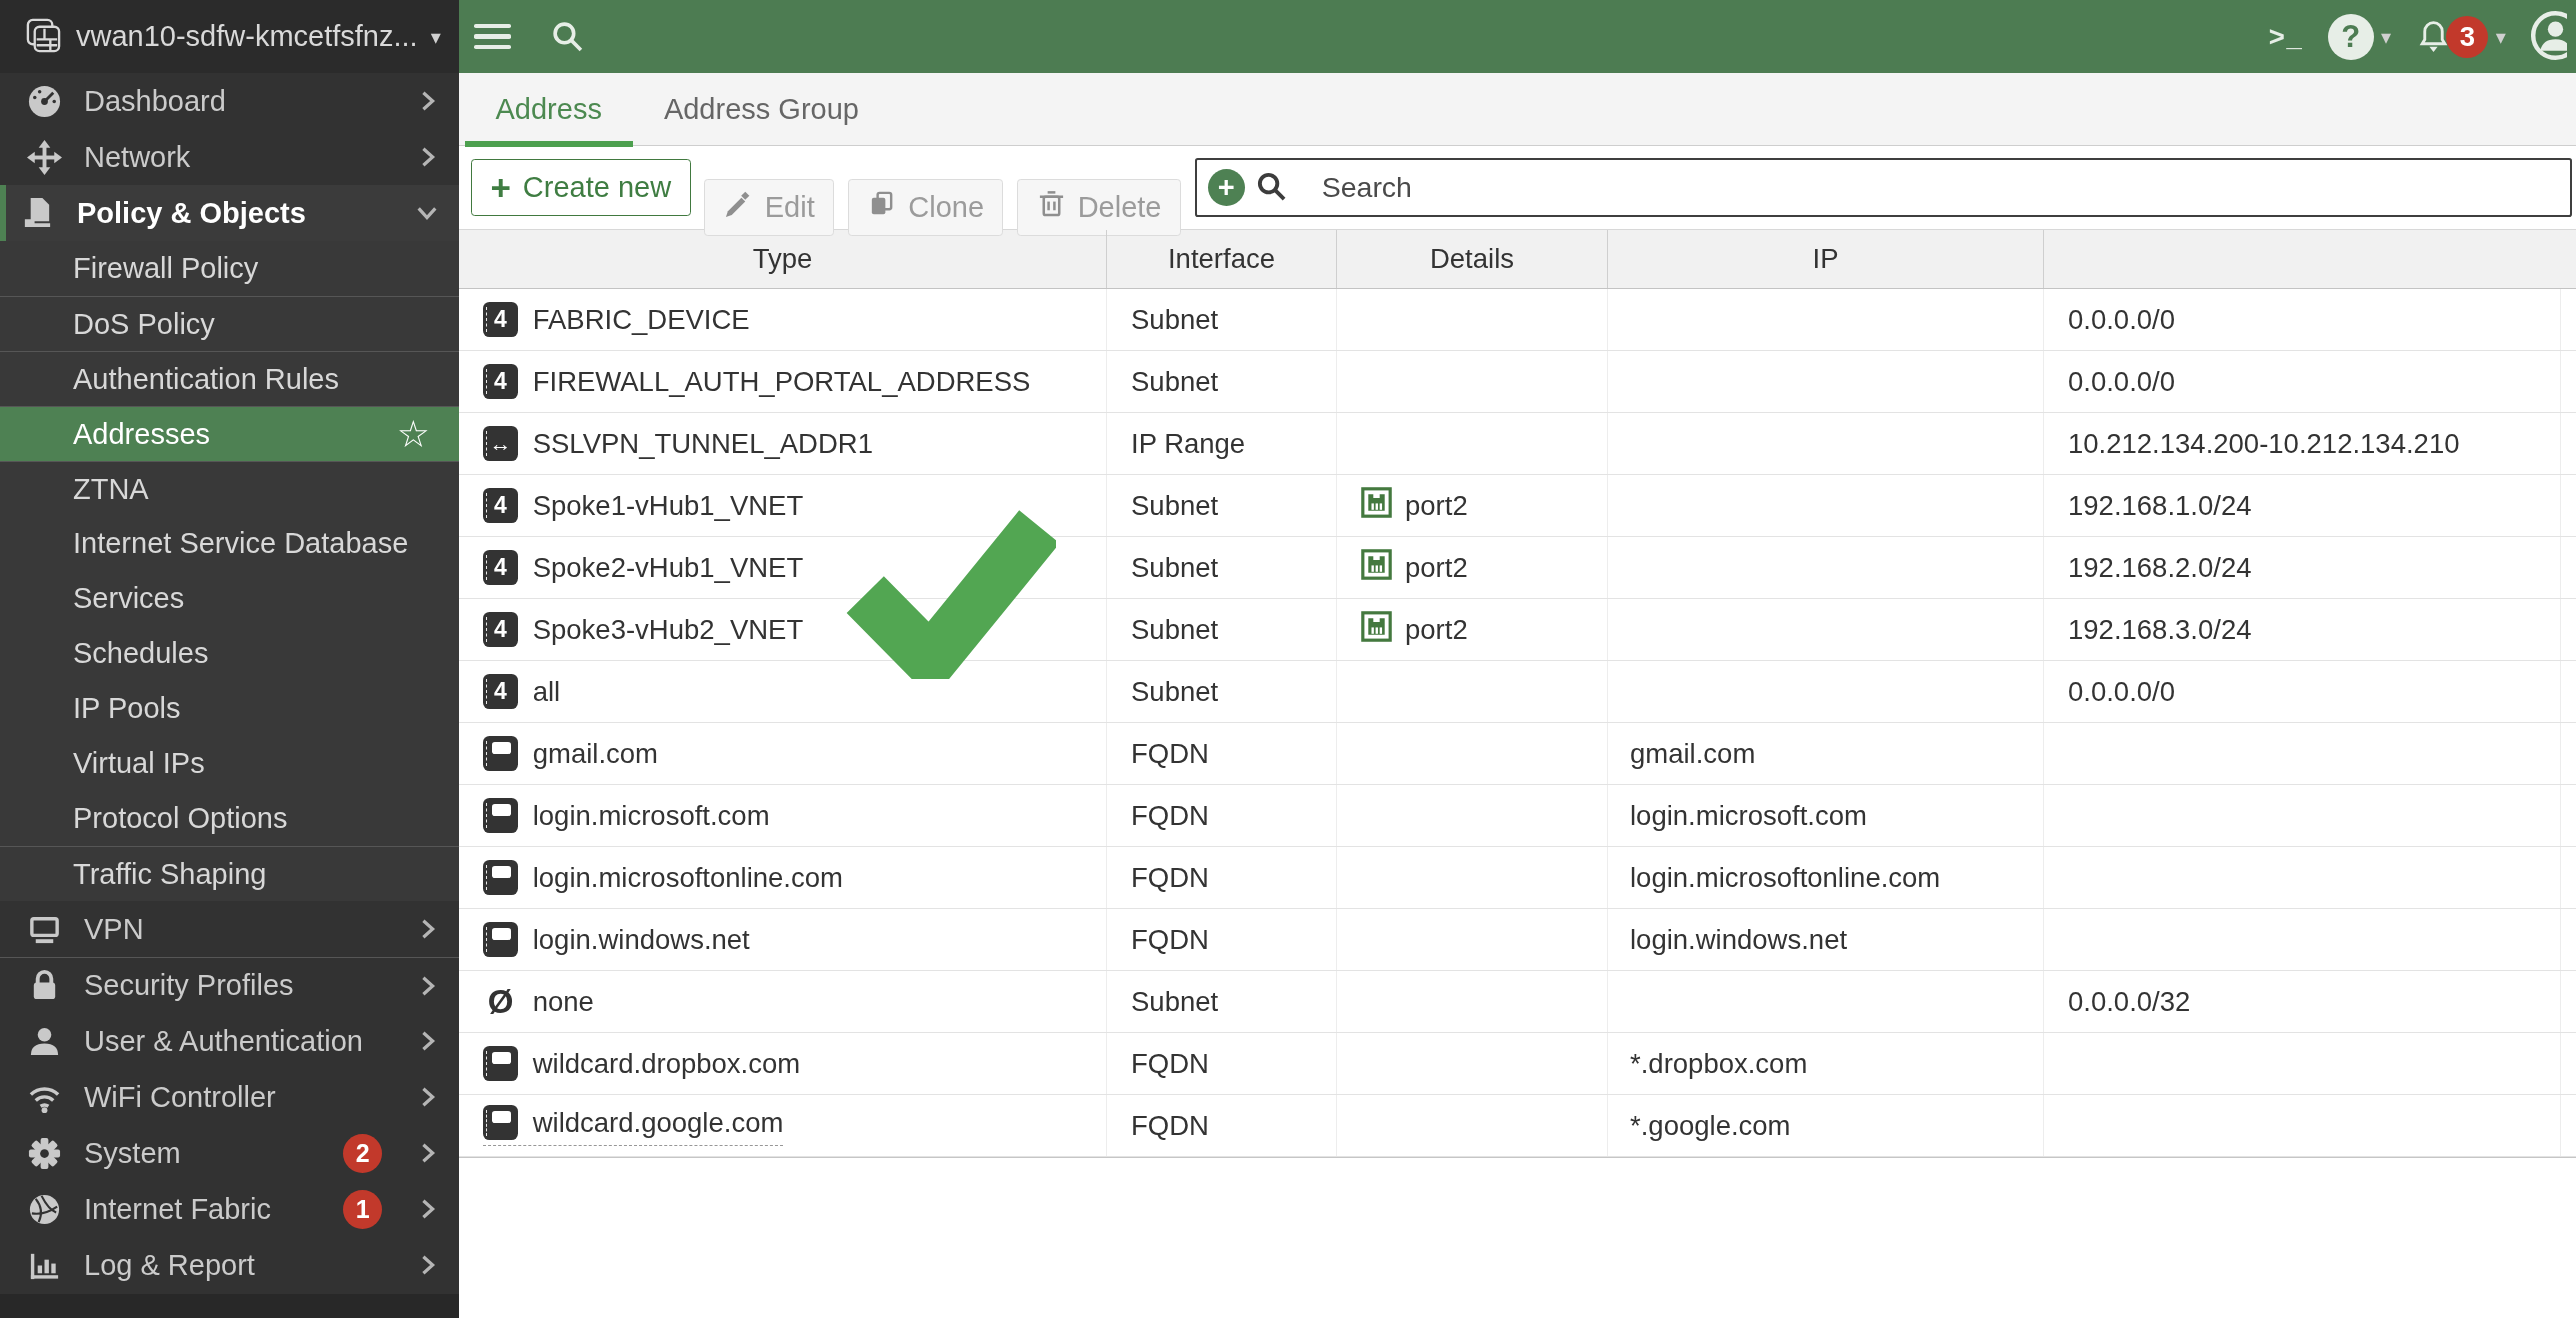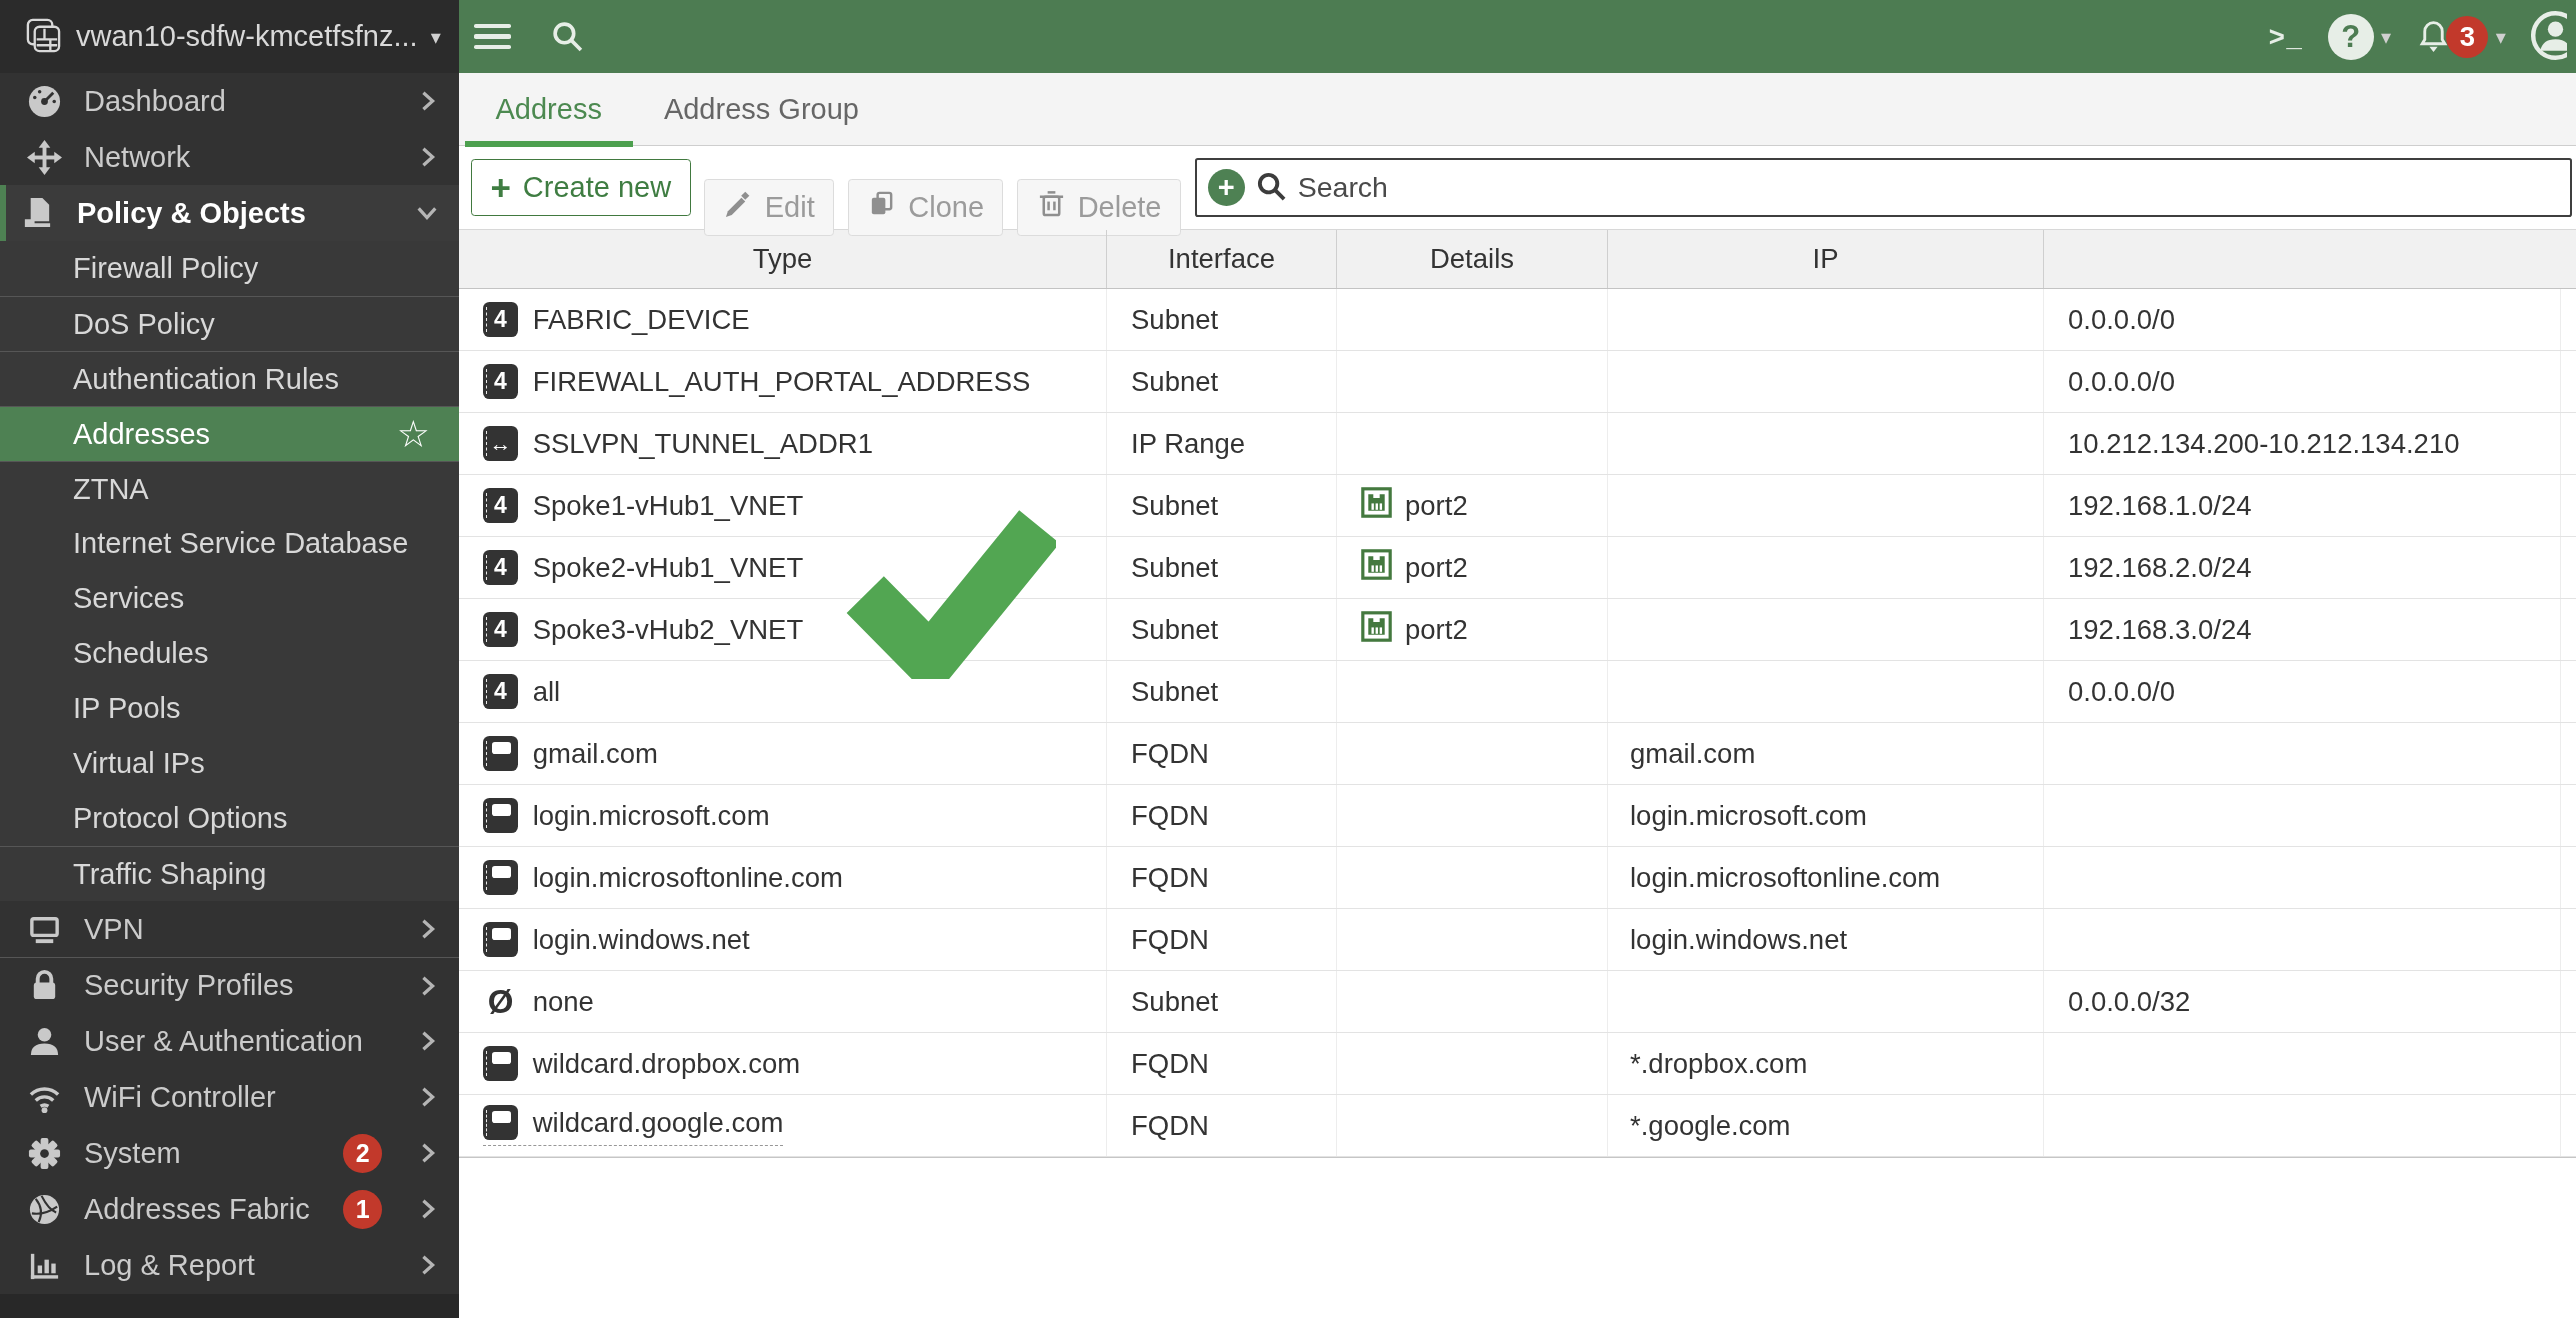--- a/index.html
+++ b/index.html
@@ -57,21 +57,21 @@
   .toolbar { height:83px; display:flex; align-items:center; padding-left:12px; gap:13.8px; background:#fff; }
   .btn { height:57px; display:flex; align-items:center; gap:12px; padding:0 18.4px; font-size:29px;
          border-radius:3.7px; cursor:pointer; white-space:nowrap; }
   .btn-create { border:1.8px solid #41793f; color:#3f7d42; background:#fff; }
   .btn-create .plus-glyph { font-size:35px; font-weight:bold; line-height:1; }
   .btn-gray { background:#f6f6f6; border:0.9px solid #dcdcdc; color:#9b9b9b;margin-top:39px; }
   .searchbox { flex:1; height:59px; margin-right:3.7px; border:2.8px solid #3f3f3f; border-radius:2.8px;
                background:#fff; display:flex; align-items:center; gap:11px; padding:0 11px; cursor:text; }
   .plus-circle { width:37px; height:37px; flex:none; border-radius:50%; background:#4e8153; color:#fff;
                  font-size:29px; font-weight:bold; display:flex; align-items:center; justify-content:center; }
-  .search-placeholder { font-size:28.5px; color:#4a4a4a; }
+  .search-placeholder { font-size:28.5px; color:#4a4a4a;margin-left:24px; }
 
   
   .grid-cols { display:grid; grid-template-columns:648px 230px 271px 436px 517px 14.7px; }
   .thead { height:60px; background:#f1f1f1; border-top:0.9px solid #d8d8d8; border-bottom:1.8px solid #c3c3c3; }
   .thead .th { display:flex; align-items:center; justify-content:center; font-size:27.5px; color:#333;
                border-right:0.9px solid #cfcfcf; cursor:pointer; }
   .thead .th:last-child { border-right:none; }
   .trow { height:62px; border-bottom:0.9px solid #e3e3e3; background:#fff; cursor:pointer; }
   .trow .td { display:flex; align-items:center; font-size:27.5px; color:#333; border-right:0.9px solid #ededed;
               overflow:hidden; white-space:nowrap; }
@@ -343,21 +343,21 @@
             <g>
               <circle cx="18" cy="18" r="15" fill="currentColor"></circle>
               <g stroke="#323232" stroke-width="2.2" fill="none">
                 <path d="M9 7 q9 11 3 24"></path>
                 <path d="M15 4 q7 14 15 17"></path>
                 <path d="M5 22 q13 2 26 -7"></path>
               </g>
             </g>
           </svg>
         </span>
-        <span class="s-label">Addresses Fabric</span>
+        <span class="s-label">Internet Fabric</span>
         <span class="side-badge">1</span>
         <span class="chev">
           <svg width="22" height="24" viewBox="0 0 20 26">
             <polyline points="5,4 15,13 5,22" fill="none" stroke="currentColor" stroke-width="3.5"></polyline>
           </svg>
         </span>
       </div>
       <div class="side-item">
         <span class="s-icon">
           <svg width="35" height="35" viewBox="0 0 36 36">

